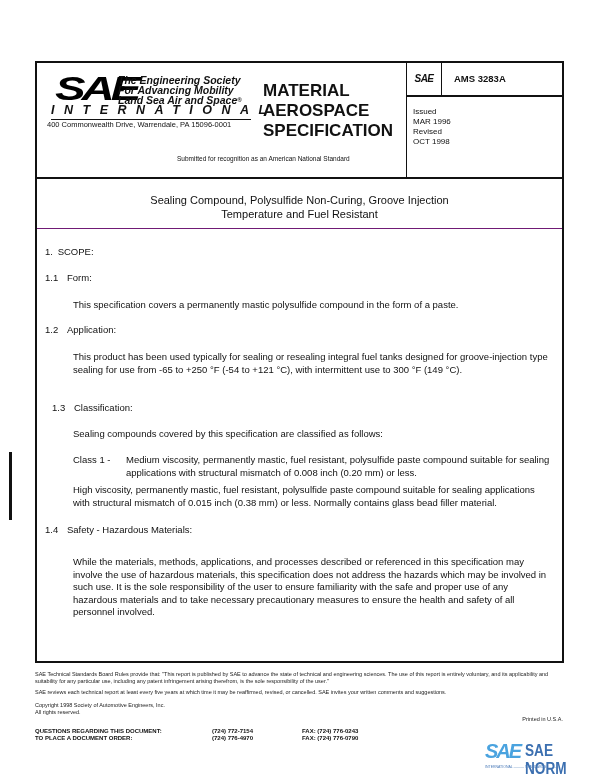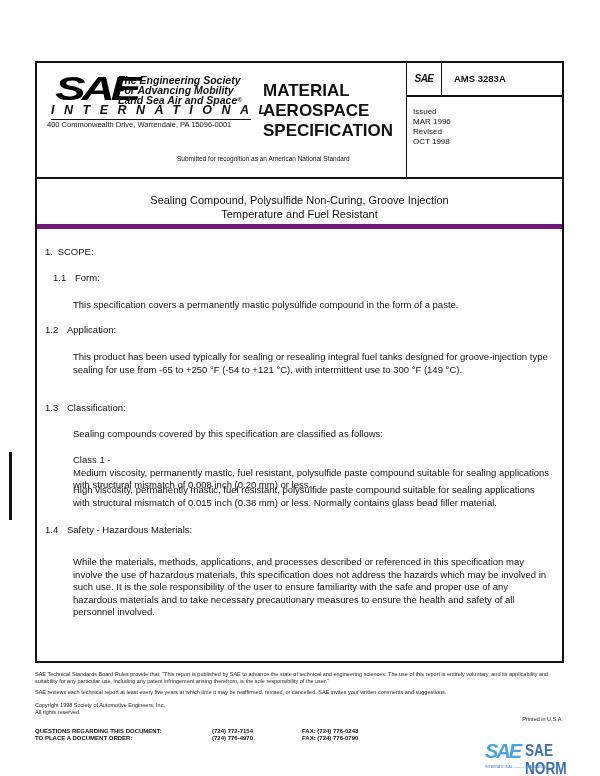--- a/index.html
+++ b/index.html
@@ -37,21 +37,21 @@
   .code-sae { position: absolute; left: 0; top: 0; width: 35px; height: 32px;
               border-right: 1px solid #111; box-sizing: border-box;
               font-weight: 900; font-style: italic; font-size: 10px; text-align: center;
               line-height: 32px; letter-spacing: -0.5px; }
   .code-num { position: absolute; left: 47px; top: 10px; font-weight: bold; font-size: 9.5px; }
   .dates { position: absolute; left: 6px; top: 44px; font-size: 8px; line-height: 10px; }
   .dates .row { display: flex; flex-direction: column; }
   .dates .lbl { width: 68px; }
 
   .title-block { position: absolute; left: 0; top: 116px; width: 525px; height: 50px;
-                 border-bottom: 5px solid #701a75; text-align: center; font-size: 11px; line-height: 14px;
+                 border-bottom: 1px solid #701a75; text-align: center; font-size: 11px; line-height: 14px;
                  padding-top: 14px; box-sizing: border-box; }
 
   
   .body { position: absolute; left: 0; top: 167px; width: 525px; font-size: 9.5px; color: #111; }
   .sec { position: absolute; left: 8px; }
   .sec .num { display: inline-block; width: 22px; }
   .para { position: absolute; left: 36px; width: 480px; line-height: 12.5px; }
   .cls { position: absolute; left: 36px; width: 480px; line-height: 12.5px; display: flex; }
   .cls .lbl { width: 53px; flex: none; }
   .changebar { position: absolute; left: -28px; width: 3px; background: #111; }
@@ -115,37 +115,37 @@
     <div>Sealing Compound, Polysulfide Non-Curing, Groove Injection</div>
     <div>Temperature and Fuel Resistant</div>
   </div>
 
   <div class="body">
     <div class="sec" style="top:16px;">
       <span style="display:inline-block;width:10px;">1.</span>
       <span>SCOPE:</span>
     </div>
 
-    <div class="sec" style="top:42px;margin-left:8px;">
+    <div class="sec" style="top:42px;">
       <span class="num">1.1</span><span>Form:</span>
     </div>
     <div class="para" style="top:69px;">This specification covers a permanently mastic polysulfide compound in the form of a paste.</div>
 
     <div class="sec" style="top:94px;">
       <span class="num">1.2</span><span>Application:</span>
     </div>
     <div class="para" style="top:121px;">This product has been used typically for sealing or resealing integral fuel tanks designed for groove-injection type sealing for use from -65 to +250 °F (-54 to +121 °C), with intermittent use to 300 °F (149 °C).</div>
 
-    <div class="sec" style="top:172px;">
+    <div class="sec" style="top:172px;margin-left:7px;">
       <span class="num">1.3</span><span>Classification:</span>
     </div>
     <div class="para" style="top:198px;">Sealing compounds covered by this specification are classified as follows:</div>
 
     <div class="changebar" style="top:222px;height:68px;"></div>
-    <div class="cls" style="top:224px;flex-direction:column;">
+    <div class="cls" style="top:224px;">
       <span class="lbl">Class 1 -</span>
       <span>Medium viscosity, permanently mastic, fuel resistant, polysulfide paste compound suitable for sealing applications with structural mismatch of 0.008 inch (0.20 mm) or less.</span>
     </div>
     <div class="cls" style="top:254px;">
       <span>High viscosity, permanently mastic, fuel resistant, polysulfide paste compound suitable for sealing applications with structural mismatch of 0.015 inch (0.38 mm) or less. Normally contains glass bead filler material.</span>
     </div>
 
     <div class="sec" style="top:294px;">
       <span class="num">1.4</span><span>Safety - Hazardous Materials:</span>
     </div>

